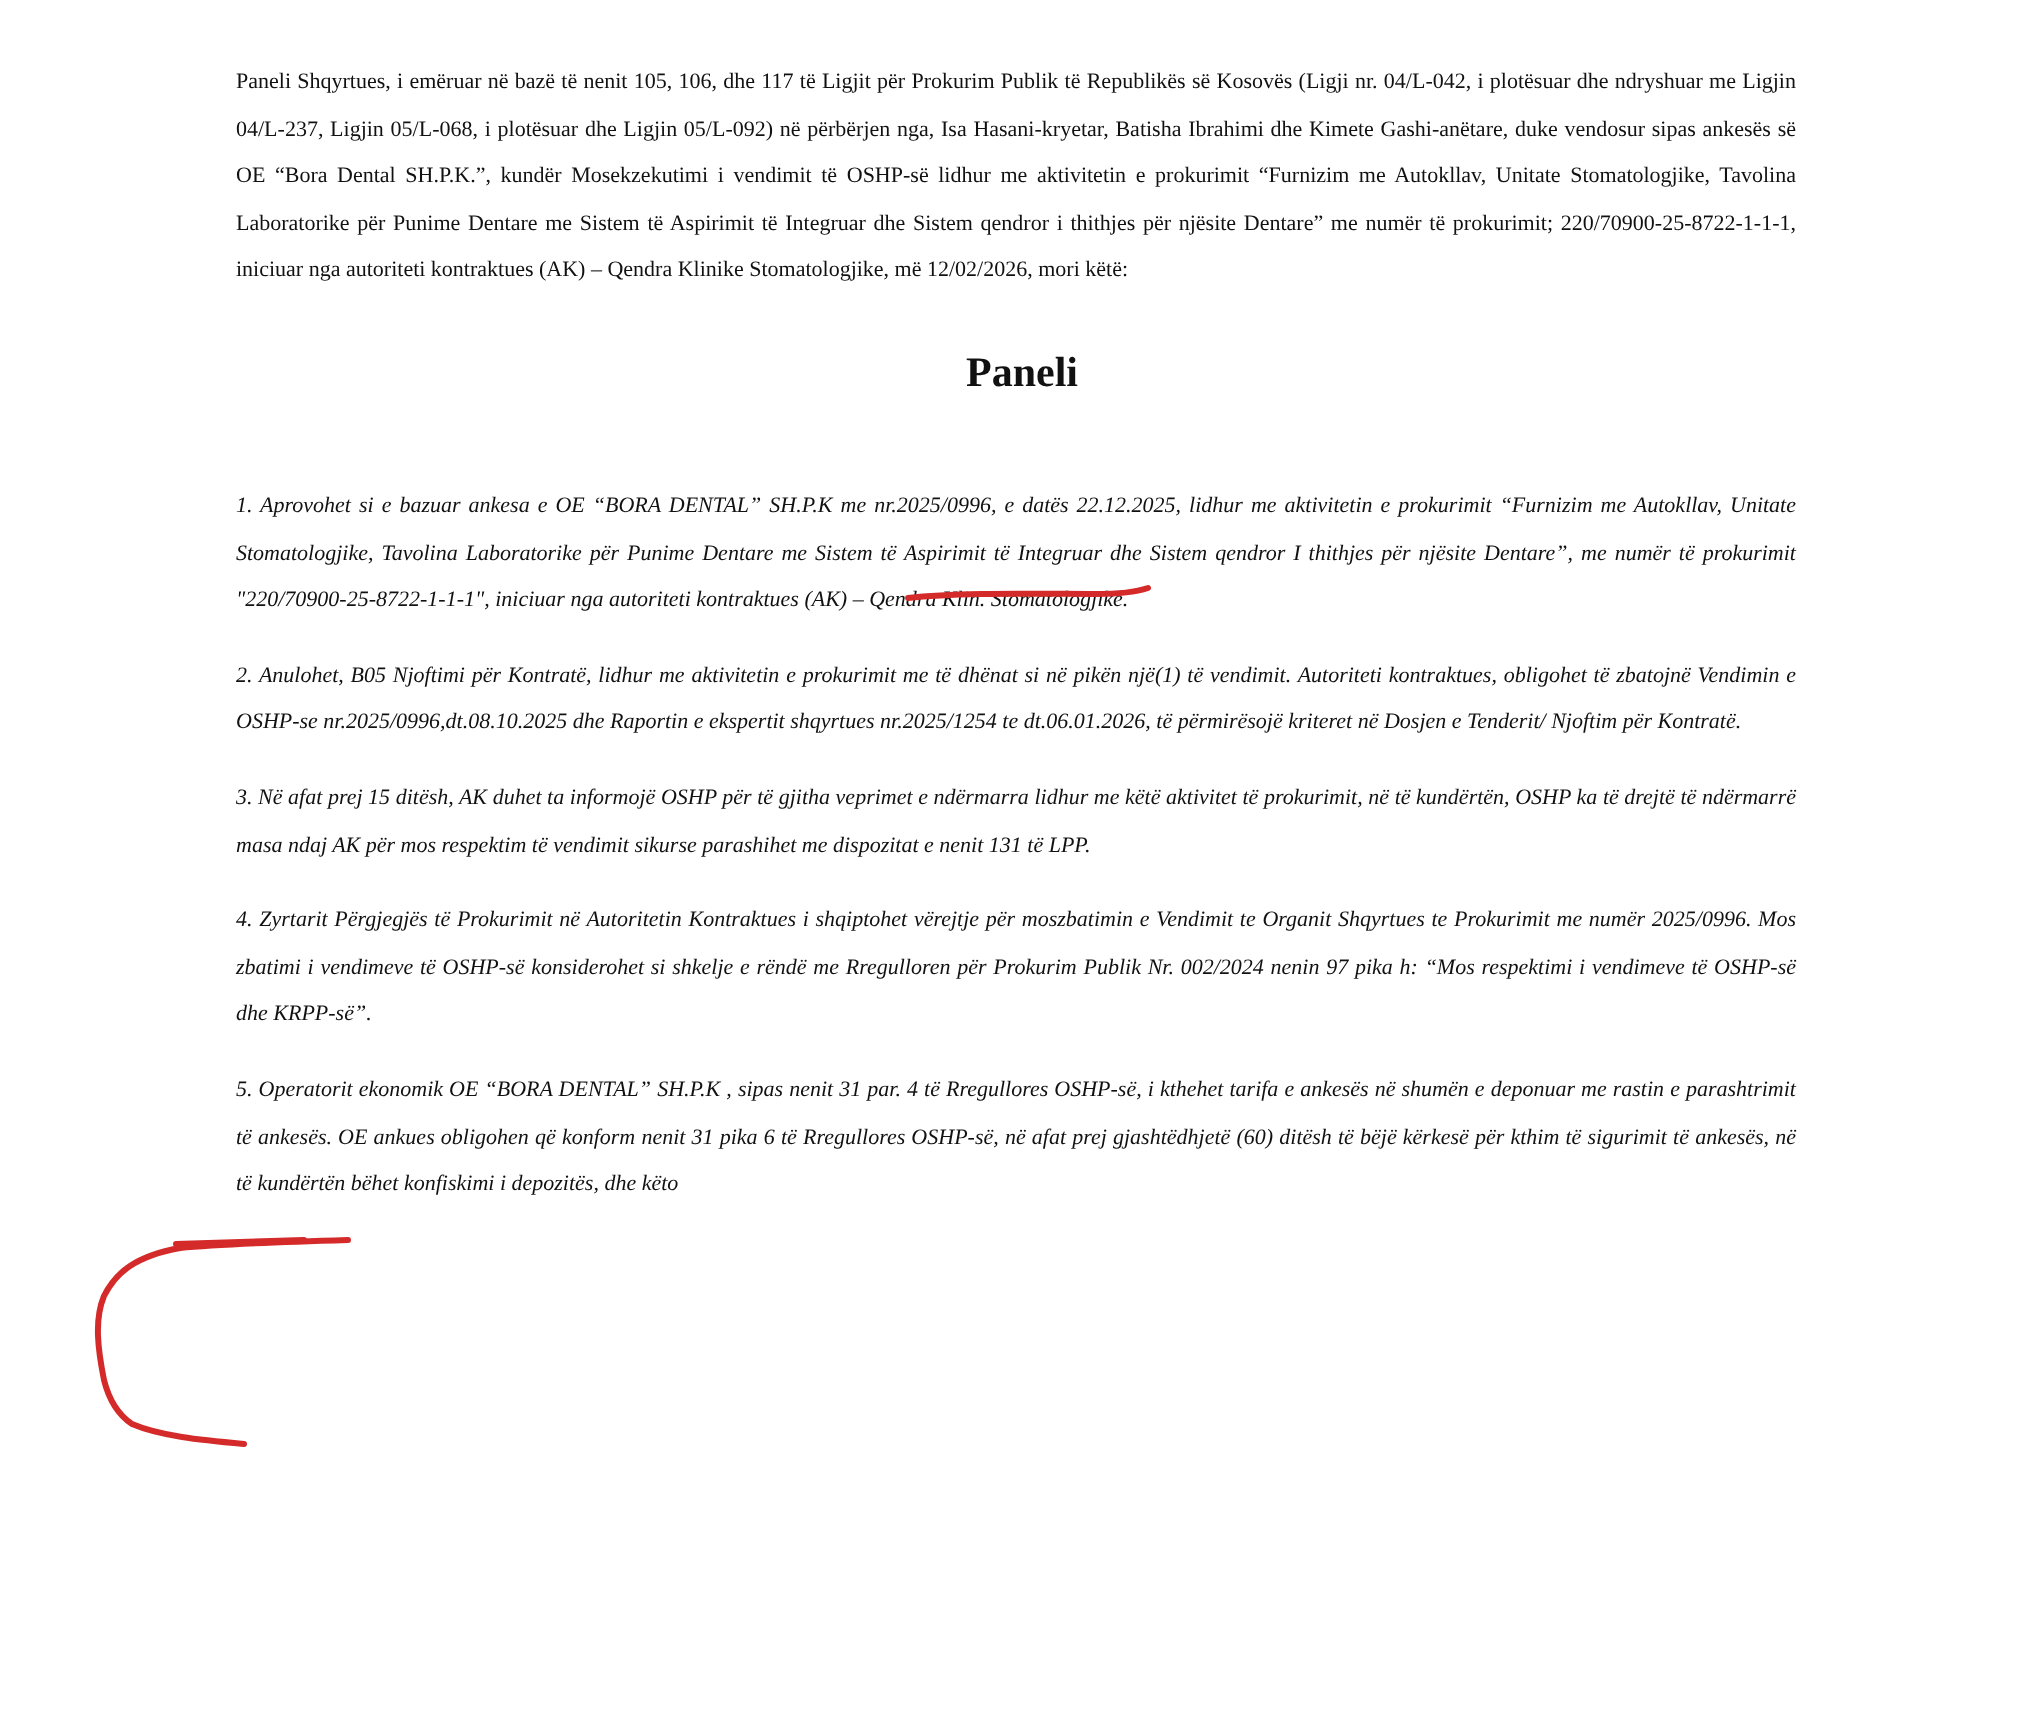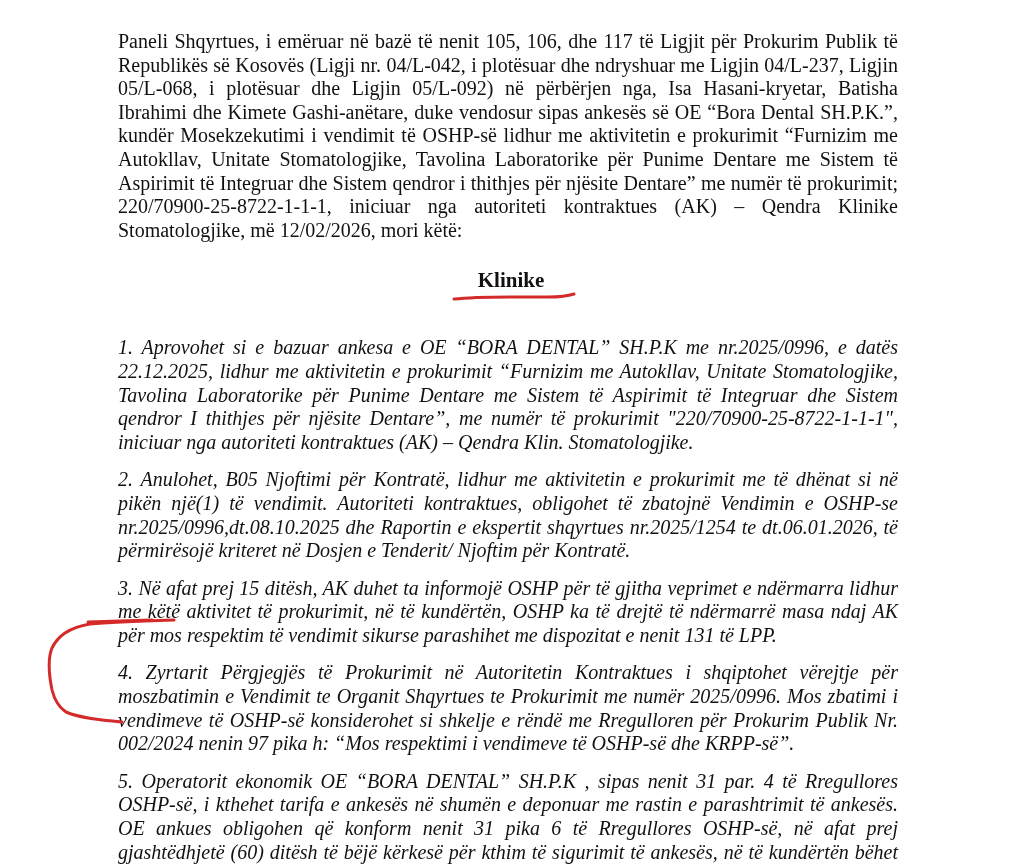--- a/index.html
+++ b/index.html
@@ -15,21 +15,21 @@
       font-family: "Liberation Serif", "DejaVu Serif", serif;
       color: #111111;
     }
     .page {
       position: absolute;
       left: 118px;
       top: 24px;
       width: 780px;
     }
     .para {
-      font-size: 20px;
+      font-size: 11px;
       line-height: 23.6px;
       text-align: justify;
       margin: 0;
     }
     .intro { margin-top: 6px; }
     .heading-wrap {
       text-align: center;
       margin-top: 26px;
       margin-bottom: 0;
       height: 40px;
@@ -52,21 +52,21 @@
       pointer-events: none;
     }
   </style>
 </head>
 <body>
 
 <div class="page">
   <p class="para intro">Paneli Shqyrtues, i emëruar  në bazë të nenit 105, 106, dhe 117 të Ligjit për Prokurim Publik të Republikës së Kosovës (Ligji nr. 04/L-042, i plotësuar dhe ndryshuar me Ligjin 04/L-237, Ligjin 05/L-068, i plotësuar dhe Ligjin 05/L-092) në përbërjen nga, Isa Hasani-kryetar, Batisha Ibrahimi  dhe Kimete Gashi-anëtare, duke vendosur sipas ankesës së OE “Bora Dental SH.P.K.”, kundër Mosekzekutimi i vendimit të OSHP-së lidhur me aktivitetin e prokurimit “Furnizim me Autokllav, Unitate Stomatologjike, Tavolina Laboratorike për Punime Dentare me Sistem të Aspirimit të Integruar dhe Sistem qendror i thithjes për njësite Dentare” me numër të prokurimit; 220/70900-25-8722-1-1-1, iniciuar nga autoriteti kontraktues (AK) – Qendra Klinike Stomatologjike, më 12/02/2026, mori këtë:</p>
 
   <div class="heading-wrap">
-    <span class="heading">Klinike</span>
+    <span class="heading">Paneli</span>
   </div>
 
   <div class="items">
     <p class="para item">1. Aprovohet si e bazuar ankesa e OE “BORA DENTAL” SH.P.K me nr.2025/0996, e datës 22.12.2025, lidhur me aktivitetin e prokurimit “Furnizim me Autokllav, Unitate Stomatologjike, Tavolina Laboratorike për Punime Dentare me Sistem të Aspirimit të Integruar dhe Sistem qendror I thithjes për njësite Dentare”, me numër të prokurimit "220/70900-25-8722-1-1-1", iniciuar nga autoriteti kontraktues (AK) – Qendra Klin. Stomatologjike.</p>
     <p class="para item">2. Anulohet, B05 Njoftimi për Kontratë, lidhur me aktivitetin e prokurimit me të dhënat si në pikën një(1) të vendimit. Autoriteti kontraktues, obligohet të zbatojnë Vendimin e OSHP-se nr.2025/0996,dt.08.10.2025 dhe Raportin e ekspertit shqyrtues nr.2025/1254 te dt.06.01.2026, të përmirësojë kriteret në Dosjen e Tenderit/ Njoftim për Kontratë.</p>
     <p class="para item">3. Në afat prej 15 ditësh, AK duhet ta informojë OSHP për të gjitha veprimet e ndërmarra lidhur me këtë aktivitet të prokurimit, në të kundërtën, OSHP ka të drejtë të ndërmarrë masa ndaj AK për mos respektim të vendimit sikurse parashihet me dispozitat e nenit 131 të LPP.</p>
     <p class="para item">4. Zyrtarit Përgjegjës të Prokurimit në Autoritetin Kontraktues i shqiptohet vërejtje për moszbatimin e Vendimit te Organit Shqyrtues te Prokurimit me numër 2025/0996. Mos zbatimi i vendimeve të OSHP-së konsiderohet si shkelje e rëndë me Rregulloren për Prokurim Publik Nr. 002/2024 nenin 97 pika h: “Mos respektimi i vendimeve të OSHP-së dhe KRPP-së”.</p>
     <p class="para item">5. Operatorit ekonomik OE “BORA DENTAL” SH.P.K , sipas  nenit 31 par. 4 të Rregullores OSHP-së, i kthehet tarifa e ankesës në shumën e deponuar me rastin e parashtrimit të ankesës. OE ankues obligohen  që konform nenit 31 pika 6 të Rregullores OSHP-së, në afat prej gjashtëdhjetë (60) ditësh të bëjë kërkesë për kthim të sigurimit të ankesës, në të kundërtën  bëhet konfiskimi i depozitës, dhe këto</p>
   </div>
 </div>

